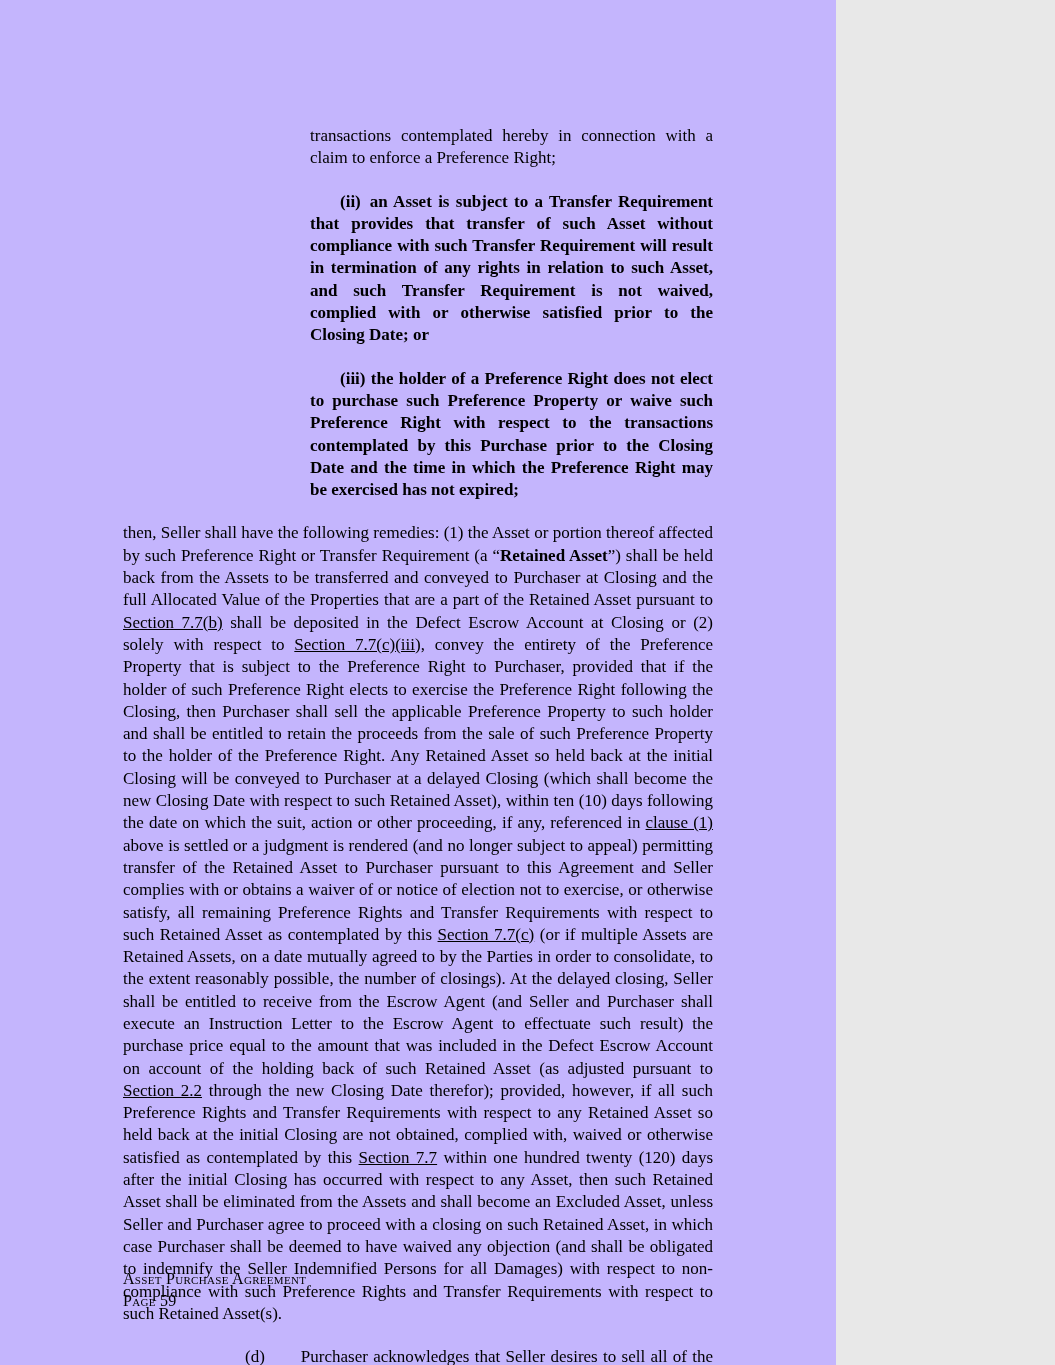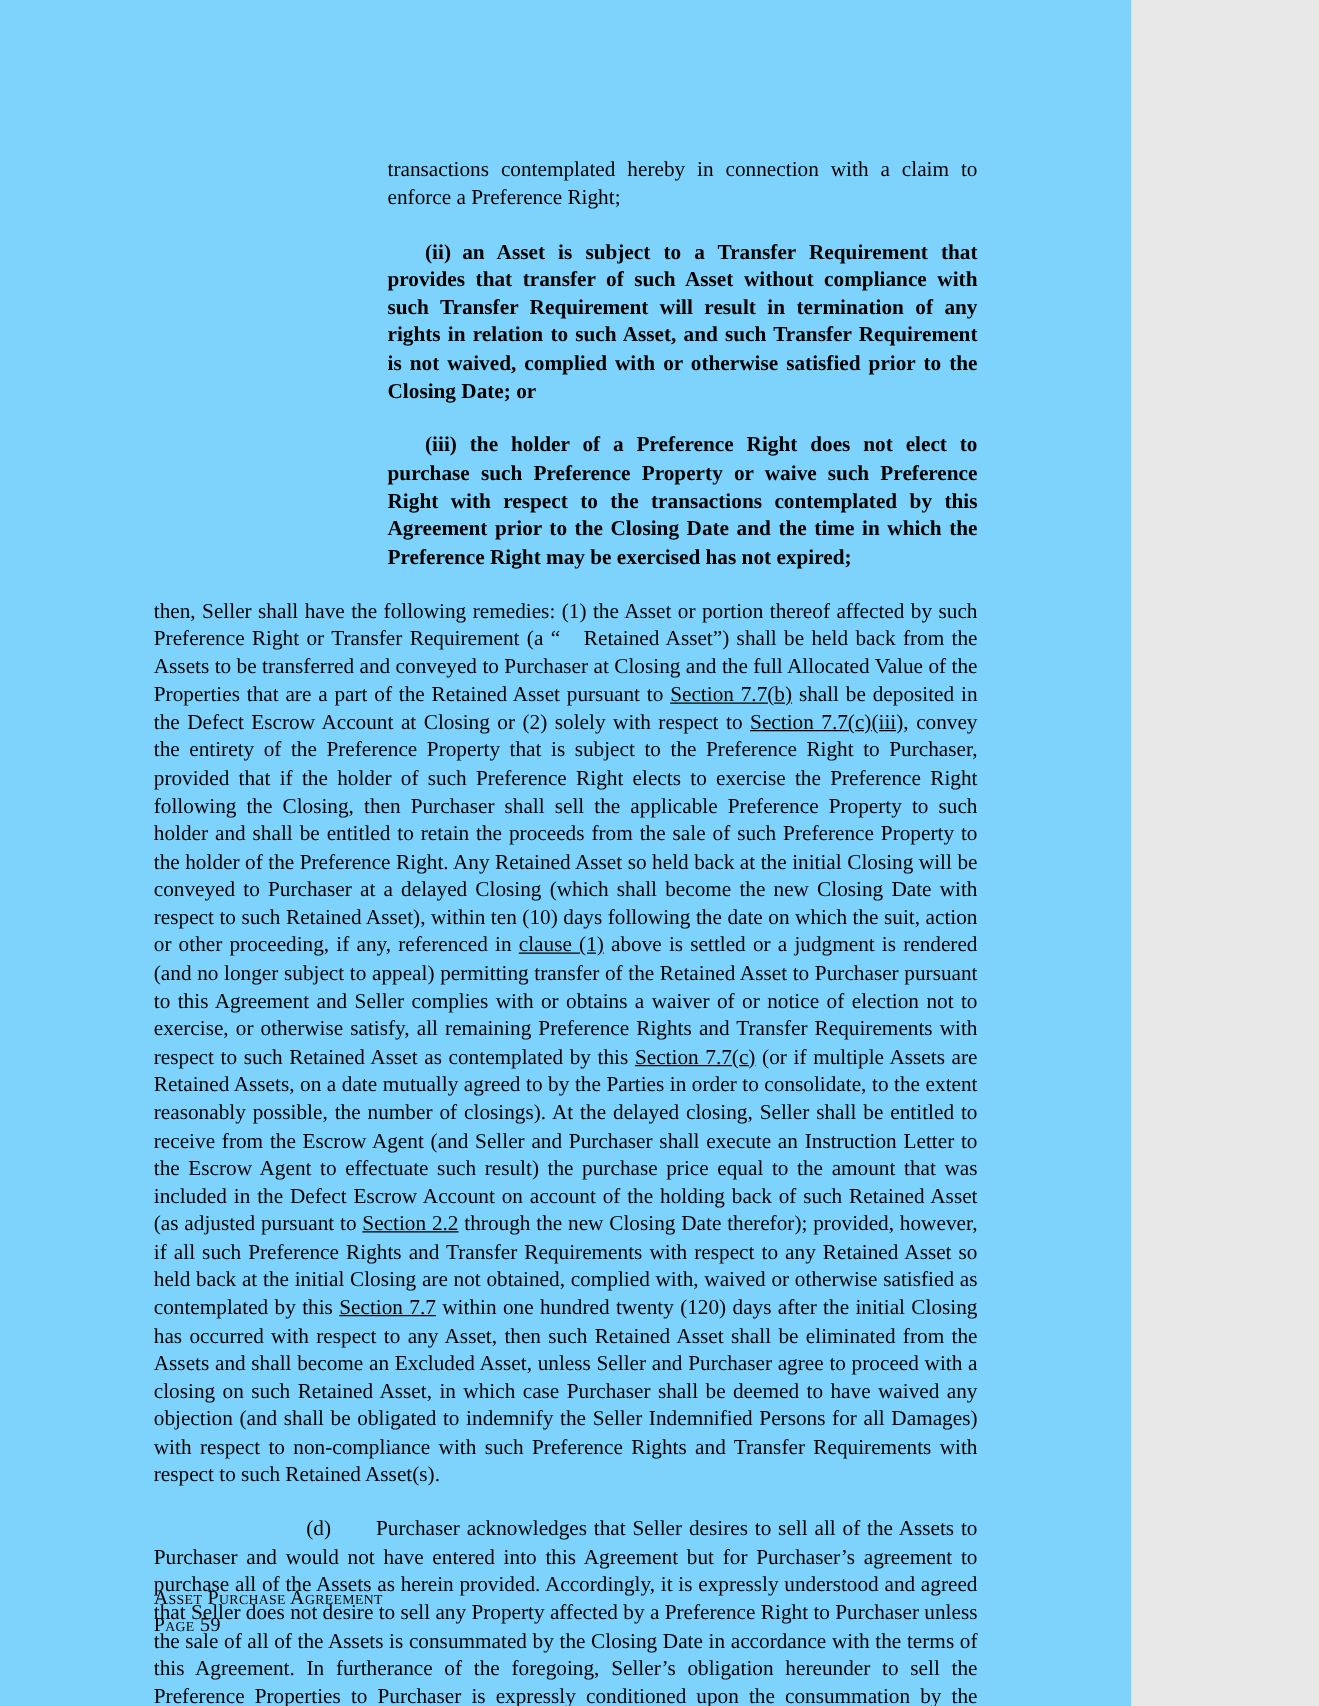--- a/index.html
+++ b/index.html
@@ -1,40 +1,40 @@
 <!DOCTYPE html>
 <html><head>
 <meta charset="utf-8">
 <style>
   html, body { margin: 0; padding: 0; background: #e8e8e8; }
   .page {
     position: relative;
-    width: 905px;
+    width: 836px;
     height: 1365px;
-    background: #7dd3fc;
+    background: #c4b5fd;
     color: #000000;
     font-family: "Liberation Serif", "DejaVu Serif", serif;
     font-size: 17px;
     line-height: 22.3px;
     overflow: hidden;
   }
   .content {
     position: absolute;
     left: 123px;
     right: 123px;
     top: 125px;
   }
   .para {
     text-align: justify;
     margin: 0 0 21px 0;
   }
   .para.block-indent { margin-left: 187px; }
   .para.fl-indent { text-indent: 30px; font-weight: bold; }
   .para.d-indent { text-indent: 122px; }
-  .s-b { font-weight: normal; margin-left: 19px; }
+  .s-b { font-weight: bold; }
   .s-u { text-decoration: underline; }
   .s-gap-sm { display: inline-block; width: 9px; text-indent: 0; }
   .s-gap-lg { display: inline-block; width: 36px; text-indent: 0; }
   .footer {
     position: absolute;
     left: 123px;
     right: 123px;
     top: 1268px;
     display: flex;
     justify-content: flex-start;
@@ -47,21 +47,21 @@
 </head>
 <body>
 
 <div class="page">
   <div class="content">
 
     <div class="para block-indent"><span>transactions contemplated hereby in connection with a claim to enforce a Preference Right;</span></div>
 
     <div class="para block-indent fl-indent"><span>(ii)</span><span class="s-gap-sm"></span><span>an Asset is subject to a Transfer Requirement that provides that transfer of such Asset without compliance with such Transfer Requirement will result in termination of any rights in relation to such Asset, and such Transfer Requirement is not waived, complied with or otherwise satisfied prior to the Closing Date; or</span></div>
 
-    <div class="para block-indent fl-indent"><span>(iii) the holder of a Preference Right does not elect to purchase such Preference Property or waive such Preference Right with respect to the transactions contemplated by this Agreement prior to the Closing Date and the time in which the Preference Right may be exercised has not expired;</span></div>
+    <div class="para block-indent fl-indent"><span>(iii) the holder of a Preference Right does not elect to purchase such Preference Property or waive such Preference Right with respect to the transactions contemplated by this Purchase prior to the Closing Date and the time in which the Preference Right may be exercised has not expired;</span></div>
 
     <div class="para"><span>then, Seller shall have the following remedies: (1) the Asset or portion thereof affected by such Preference Right or Transfer Requirement (a “</span><span class="s-b">Retained Asset</span><span>”) shall be held back from the Assets to be transferred and conveyed to Purchaser at Closing and the full Allocated Value of the Properties that are a part of the Retained Asset pursuant to </span><span class="s-u">Section 7.7(b)</span><span> shall be deposited in the Defect Escrow Account at Closing or (2) solely with respect to </span><span class="s-u">Section 7.7(c)(iii),</span><span> convey the entirety of the Preference Property that is subject to the Preference Right to Purchaser, provided that if the holder of such Preference Right elects to exercise the Preference Right following the Closing, then Purchaser shall sell the applicable Preference Property to such holder and shall be entitled to retain the proceeds from the sale of such Preference Property to the holder of the Preference Right. Any Retained Asset so held back at the initial Closing will be conveyed to Purchaser at a delayed Closing (which shall become the new Closing Date with respect to such Retained Asset), within ten (10) days following the date on which the suit, action or other proceeding, if any, referenced in </span><span class="s-u">clause (1)</span><span> above is settled or a judgment is rendered (and no longer subject to appeal) permitting transfer of the Retained Asset to Purchaser pursuant to this Agreement and Seller complies with or obtains a waiver of or notice of election not to exercise, or otherwise satisfy, all remaining Preference Rights and Transfer Requirements with respect to such Retained Asset as contemplated by this </span><span class="s-u">Section 7.7(c)</span><span> (or if multiple Assets are Retained Assets, on a date mutually agreed to by the Parties in order to consolidate, to the extent reasonably possible, the number of closings). At the delayed closing, Seller shall be entitled to receive from the Escrow Agent (and Seller and Purchaser shall execute an Instruction Letter to the Escrow Agent to effectuate such result) the purchase price equal to the amount that was included in the Defect Escrow Account on account of the holding back of such Retained Asset (as adjusted pursuant to </span><span class="s-u">Section 2.2</span><span> through the new Closing Date therefor); provided, however, if all such Preference Rights and Transfer Requirements with respect to any Retained Asset so held back at the initial Closing are not obtained, complied with, waived or otherwise satisfied as contemplated by this </span><span class="s-u">Section 7.7</span><span> within one hundred twenty (120) days after the initial Closing has occurred with respect to any Asset, then such Retained Asset shall be eliminated from the Assets and shall become an Excluded Asset, unless Seller and Purchaser agree to proceed with a closing on such Retained Asset, in which case Purchaser shall be deemed to have waived any objection (and shall be obligated to indemnify the Seller Indemnified Persons for all Damages) with respect to non-compliance with such Preference Rights and Transfer Requirements with respect to such Retained Asset(s).</span></div>
 
     <div class="para d-indent"><span>(d)</span><span class="s-gap-lg"></span><span>Purchaser acknowledges that Seller desires to sell all of the Assets to Purchaser and would not have entered into this Agreement but for Purchaser’s agreement to purchase all of the Assets as herein provided. Accordingly, it is expressly understood and agreed that Seller does not desire to sell any Property affected by a Preference Right to Purchaser unless the sale of all of the Assets is consummated by the Closing Date in accordance with the terms of this Agreement. In furtherance of the foregoing, Seller’s obligation hereunder to sell the Preference Properties to Purchaser is expressly conditioned upon the consummation by the Closing Date of the sale of all of the Assets (other than Retained Assets or other Assets excluded pursuant to the express provisions of this Agreement) in accordance with the terms of this</span></div>
 
   </div>
 
   <div class="footer">
     <span>Asset Purchase Agreement</span>
     <span>Page 59</span>

